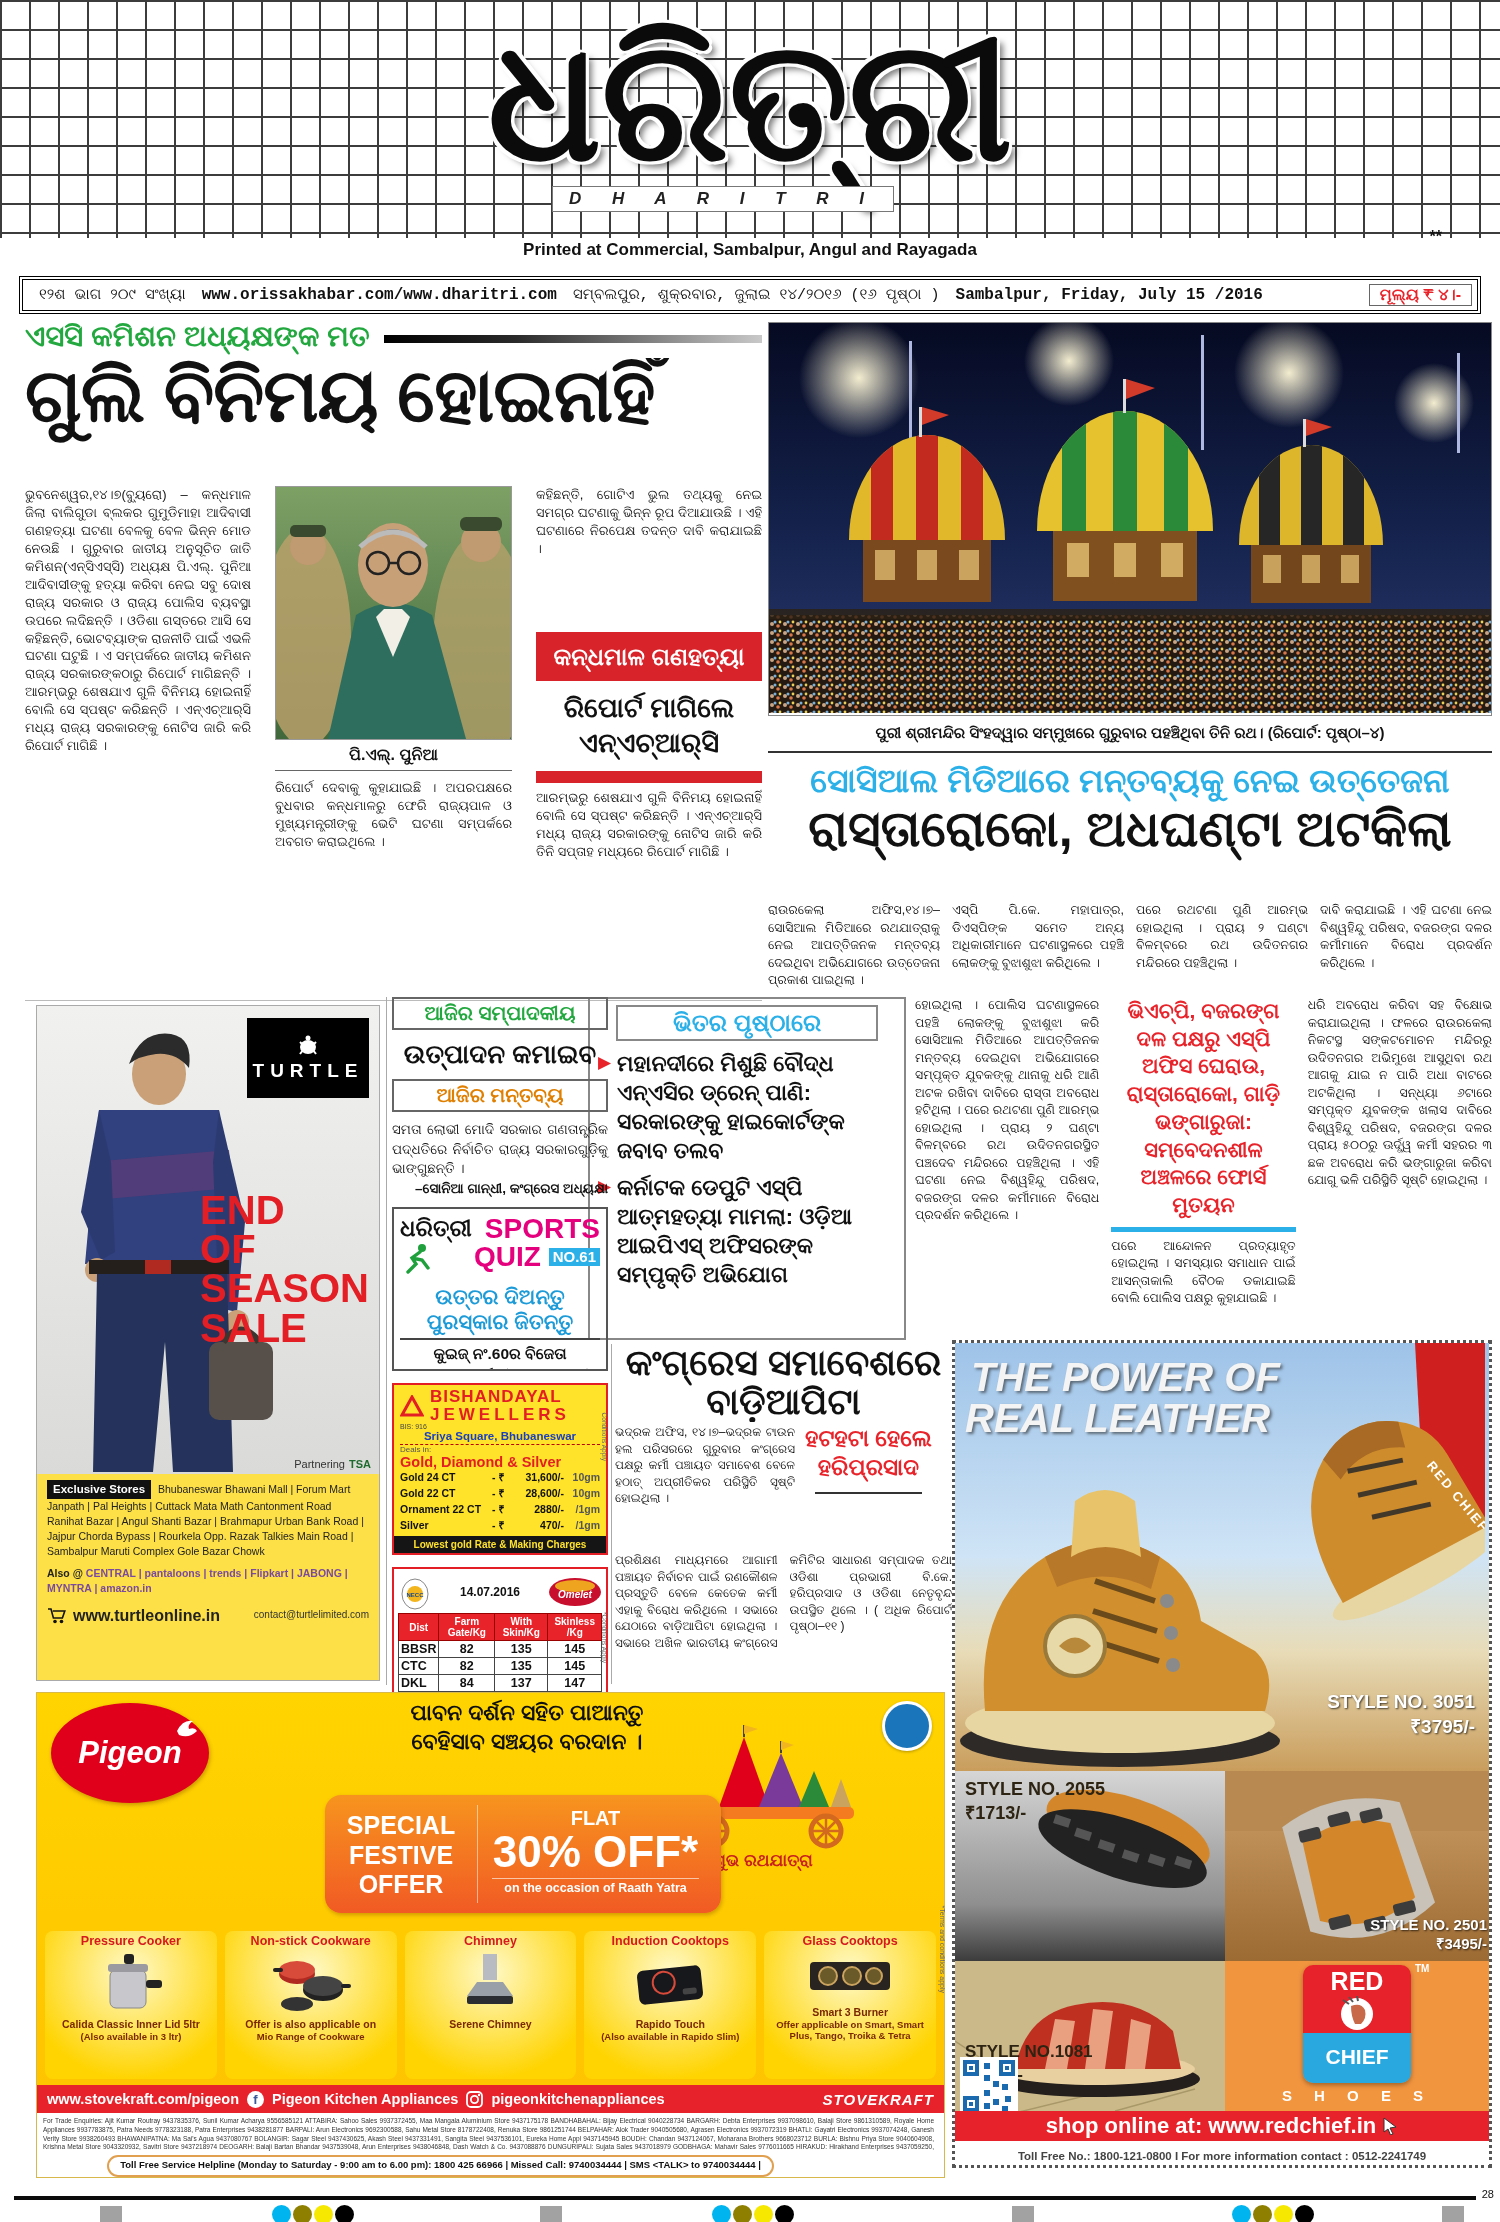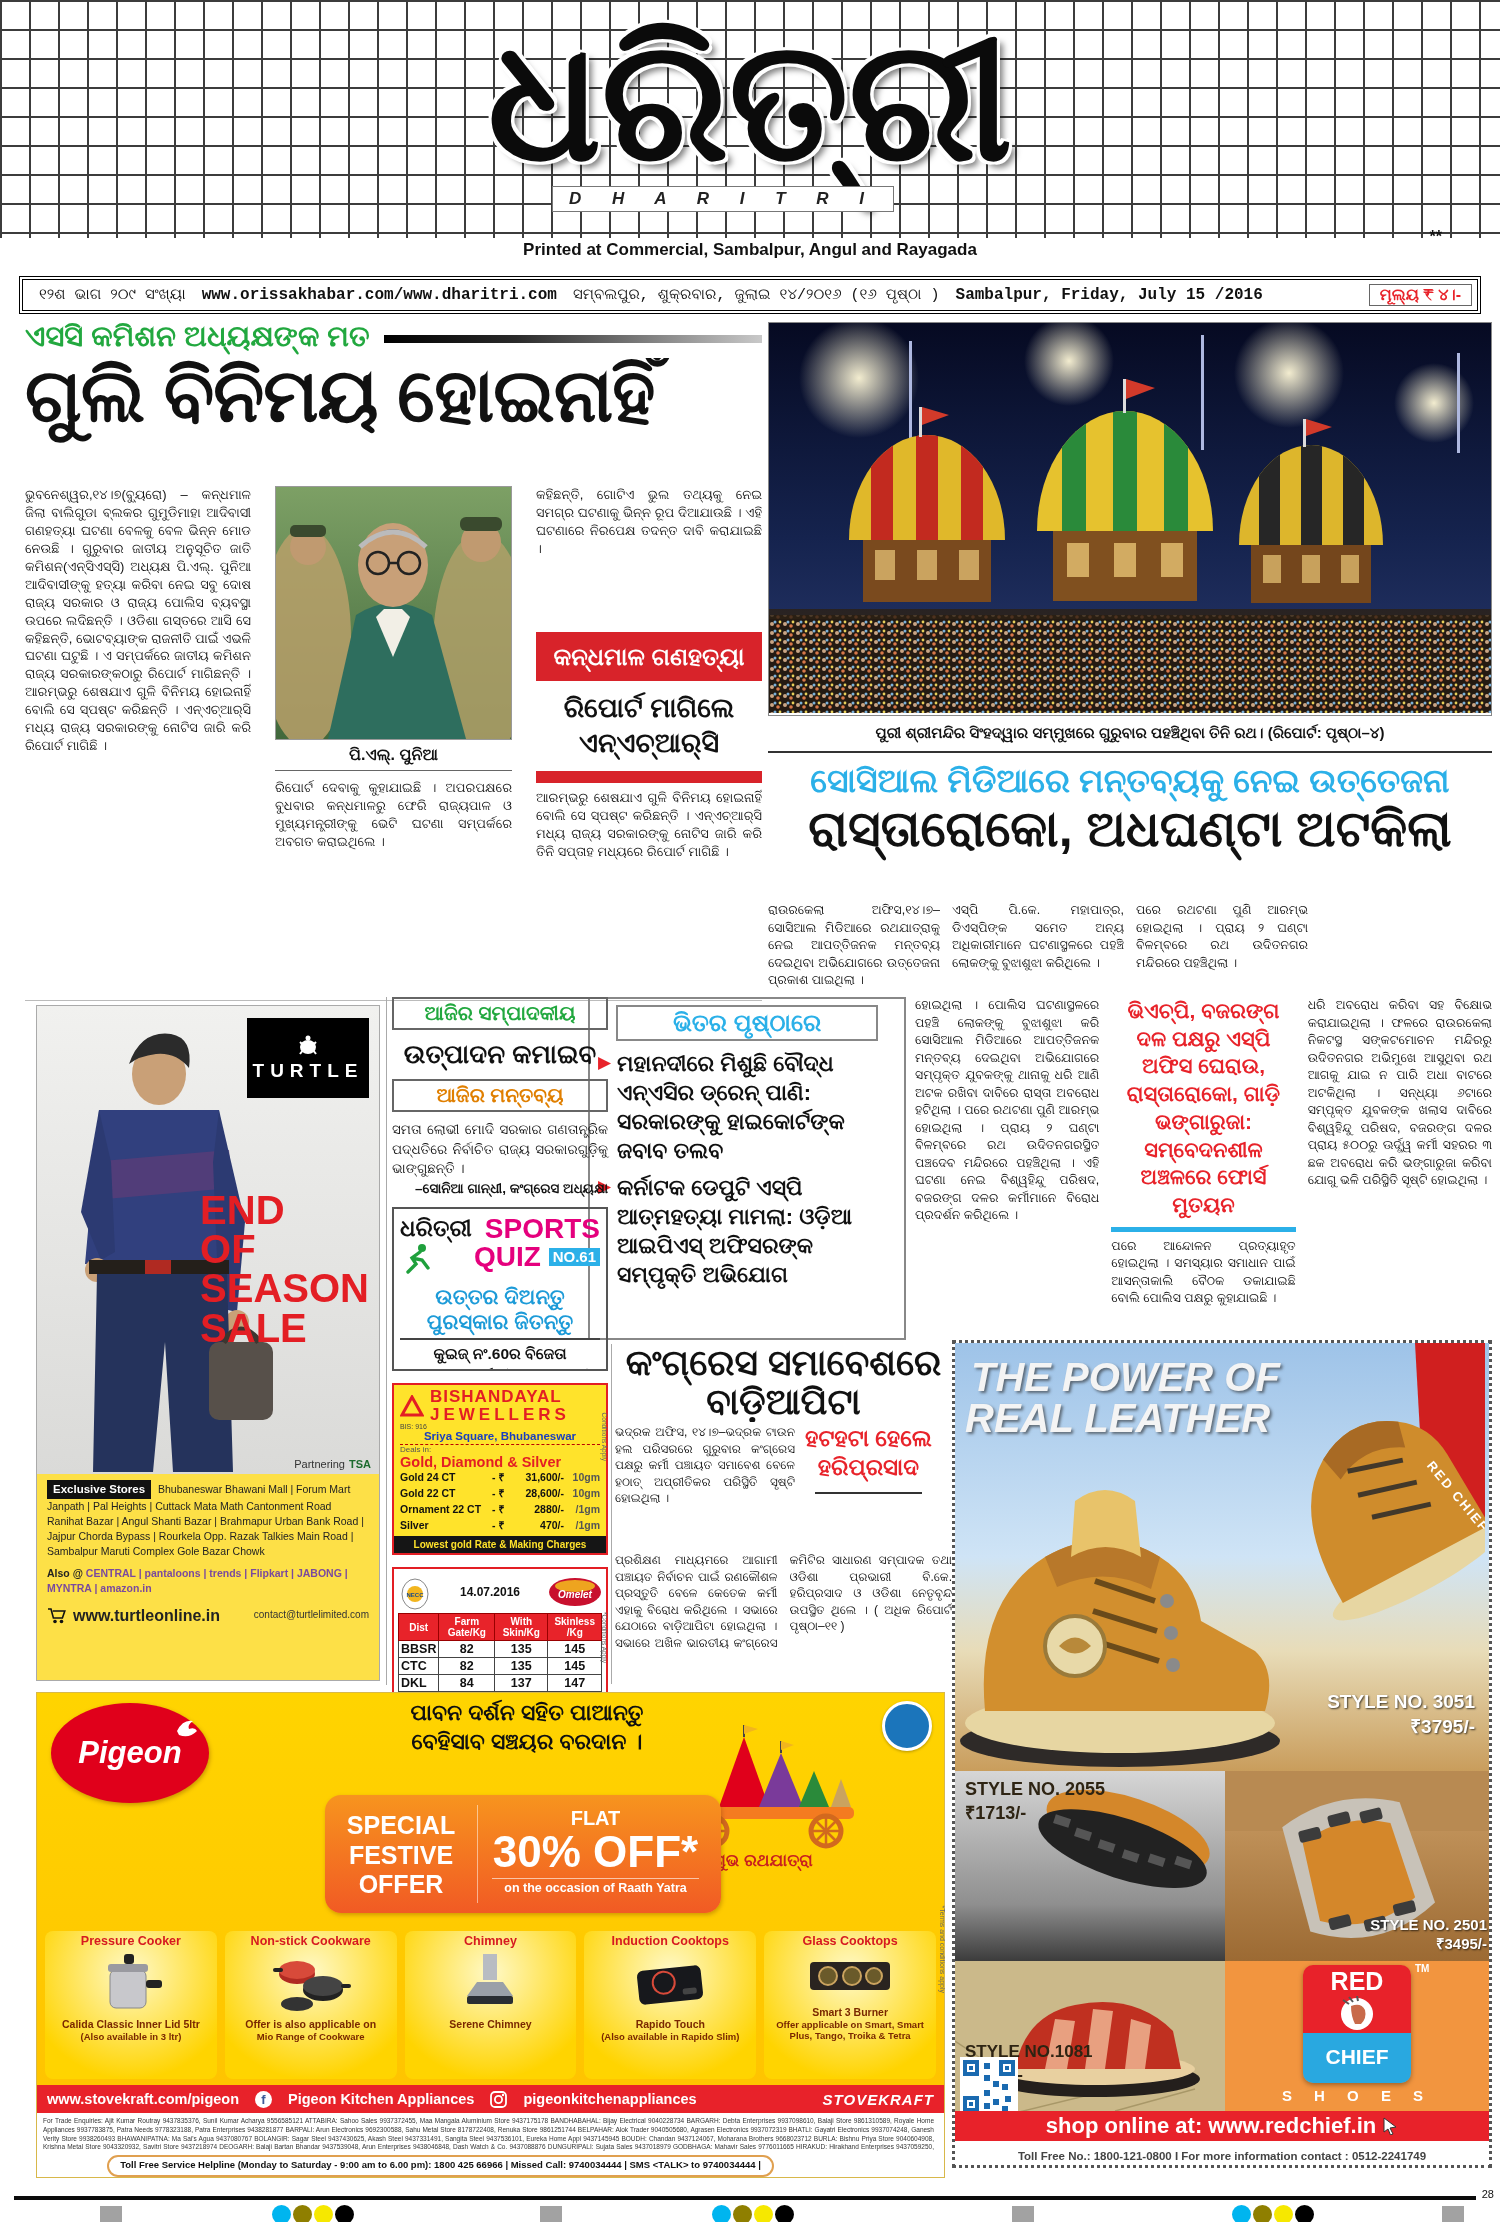--- a/index.html
+++ b/index.html
@@ -178,21 +178,21 @@
      font-size:17px;font-weight:800;}
   .pg-badge{position:absolute;right:12px;top:8px;width:44px;height:44px;border-radius:50%;
      background:#1b75bb;border:3px solid #fff;box-shadow:0 1px 3px rgba(0,0,0,.3);}
   .pg-prods{position:absolute;left:8px;right:8px;top:238px;height:148px;display:flex;gap:8px;}
   .pg-card{flex:1;background:radial-gradient(circle at 50% 28%,#fff9c8,#ffd400 78%);border-radius:8px;
      text-align:center;padding:3px 4px;overflow:hidden;}
   .pg-label{color:#d61920;font-size:12.5px;font-weight:800;height:18px;}
   .pg-cap1{color:#7a2800;font-size:10.5px;font-weight:700;line-height:1.2;}
   .pg-cap2{color:#7a2800;font-size:9.5px;font-weight:700;line-height:1.2;}
   .pg-strip{position:absolute;left:0;right:0;top:392px;height:28px;background:#e8222a;color:#fff;
-     display:flex;align-items:center;gap:16px;padding:0 10px;}
+     display:flex;align-items:center;gap:8px;padding:0 10px;}
   .pg-strip .w{font-size:14.5px;font-weight:700;}
   .pg-maker{margin-left:auto;font-size:15px;font-weight:800;font-style:italic;letter-spacing:1px;}
   .fbdot{width:17px;height:17px;border-radius:50%;background:#fff;color:#3b5998;font-weight:800;
      font-size:13px;text-align:center;line-height:17px;}
   .pg-fine{position:absolute;left:6px;right:10px;top:424px;height:36px;overflow:hidden;
      font-size:6.5px;line-height:1.35;color:#333;text-align:justify;}
   .pg-help{position:absolute;left:70px;right:170px;top:462px;height:18px;border:2px solid #e0a050;
      border-radius:12px;font-size:9.5px;font-weight:700;text-align:center;line-height:16px;overflow:hidden;}
   
   .foot-rule{position:absolute;left:14px;right:24px;top:2196px;height:4px;background:#0b0b0b;}
@@ -362,20 +362,21 @@
     <div class="rath-cap">ପୁରୀ ଶ୍ରୀମନ୍ଦିର ସିଂହଦ୍ୱାର ସମ୍ମୁଖରେ ଗୁରୁବାର ପହଞ୍ଚିଥିବା ତିନି ରଥ। (ରିପୋର୍ଟ: ପୃଷ୍ଠା–୪)</div>
     <div class="ps-rule"></div>
     <div class="ro-subhead">ସୋସିଆଲ ମିଡିଆରେ ମନ୍ତବ୍ୟକୁ ନେଇ ଉତ୍ତେଜନା</div>
     <div class="ro-headline">ରାସ୍ତାରୋକୋ, ଅଧଘଣ୍ଟା ଅଟକିଲା ରଥ</div>
   </div>
 
   <div class="ro-band1">
     <div class="just">ରାଉରକେଲା ଅଫିସ,୧୪।୭–ସୋସିଆଲ ମିଡିଆରେ ରଥଯାତ୍ରାକୁ ନେଇ ଆପତ୍ତିଜନକ ମନ୍ତବ୍ୟ ଦେଇଥିବା ଅଭିଯୋଗରେ ଉତ୍ତେଜନା ପ୍ରକାଶ ପାଇଥିଲା ।</div>
     <div class="just">ଏସ୍‌ପି ପି.କେ. ମହାପାତ୍ର, ଡିଏସ୍‌ପିଙ୍କ ସମେତ ଅନ୍ୟ ଅଧିକାରୀମାନେ ଘଟଣାସ୍ଥଳରେ ପହଞ୍ଚି ଲୋକଙ୍କୁ ବୁଝାଶୁଝା କରିଥିଲେ ।</div>
     <div class="just">ପରେ ରଥଟଣା ପୁଣି ଆରମ୍ଭ ହୋଇଥିଲା । ପ୍ରାୟ ୨ ଘଣ୍ଟା ବିଳମ୍ବରେ ରଥ ଉଦିତନଗର ମନ୍ଦିରରେ ପହଞ୍ଚିଥିଲା ।</div>
+    <div class="just">ଦାବି କରାଯାଇଛି । ଏହି ଘଟଣା ନେଇ ବିଶ୍ୱହିନ୍ଦୁ ପରିଷଦ, ବଜରଙ୍ଗ ଦଳର କର୍ମୀମାନେ ବିରୋଧ ପ୍ରଦର୍ଶନ କରିଥିଲେ ।</div>
   </div>
 
   <div class="bhitara">
     <div class="bh-title">ଭିତର ପୃଷ୍ଠାରେ</div>
     <div class="bh-item">
       <span class="bh-arrow">▶</span>
       <span class="bh-text">ମହାନଦୀରେ ମିଶୁଛି ବୌଦ୍ଧ ଏନ୍‌ଏସିର ଡ୍ରେନ୍ ପାଣି: ସରକାରଙ୍କୁ ହାଇକୋର୍ଟଙ୍କ ଜବାବ ତଲବ</span>
     </div>
     <div class="bh-item">
       <span class="bh-arrow">▶</span>

